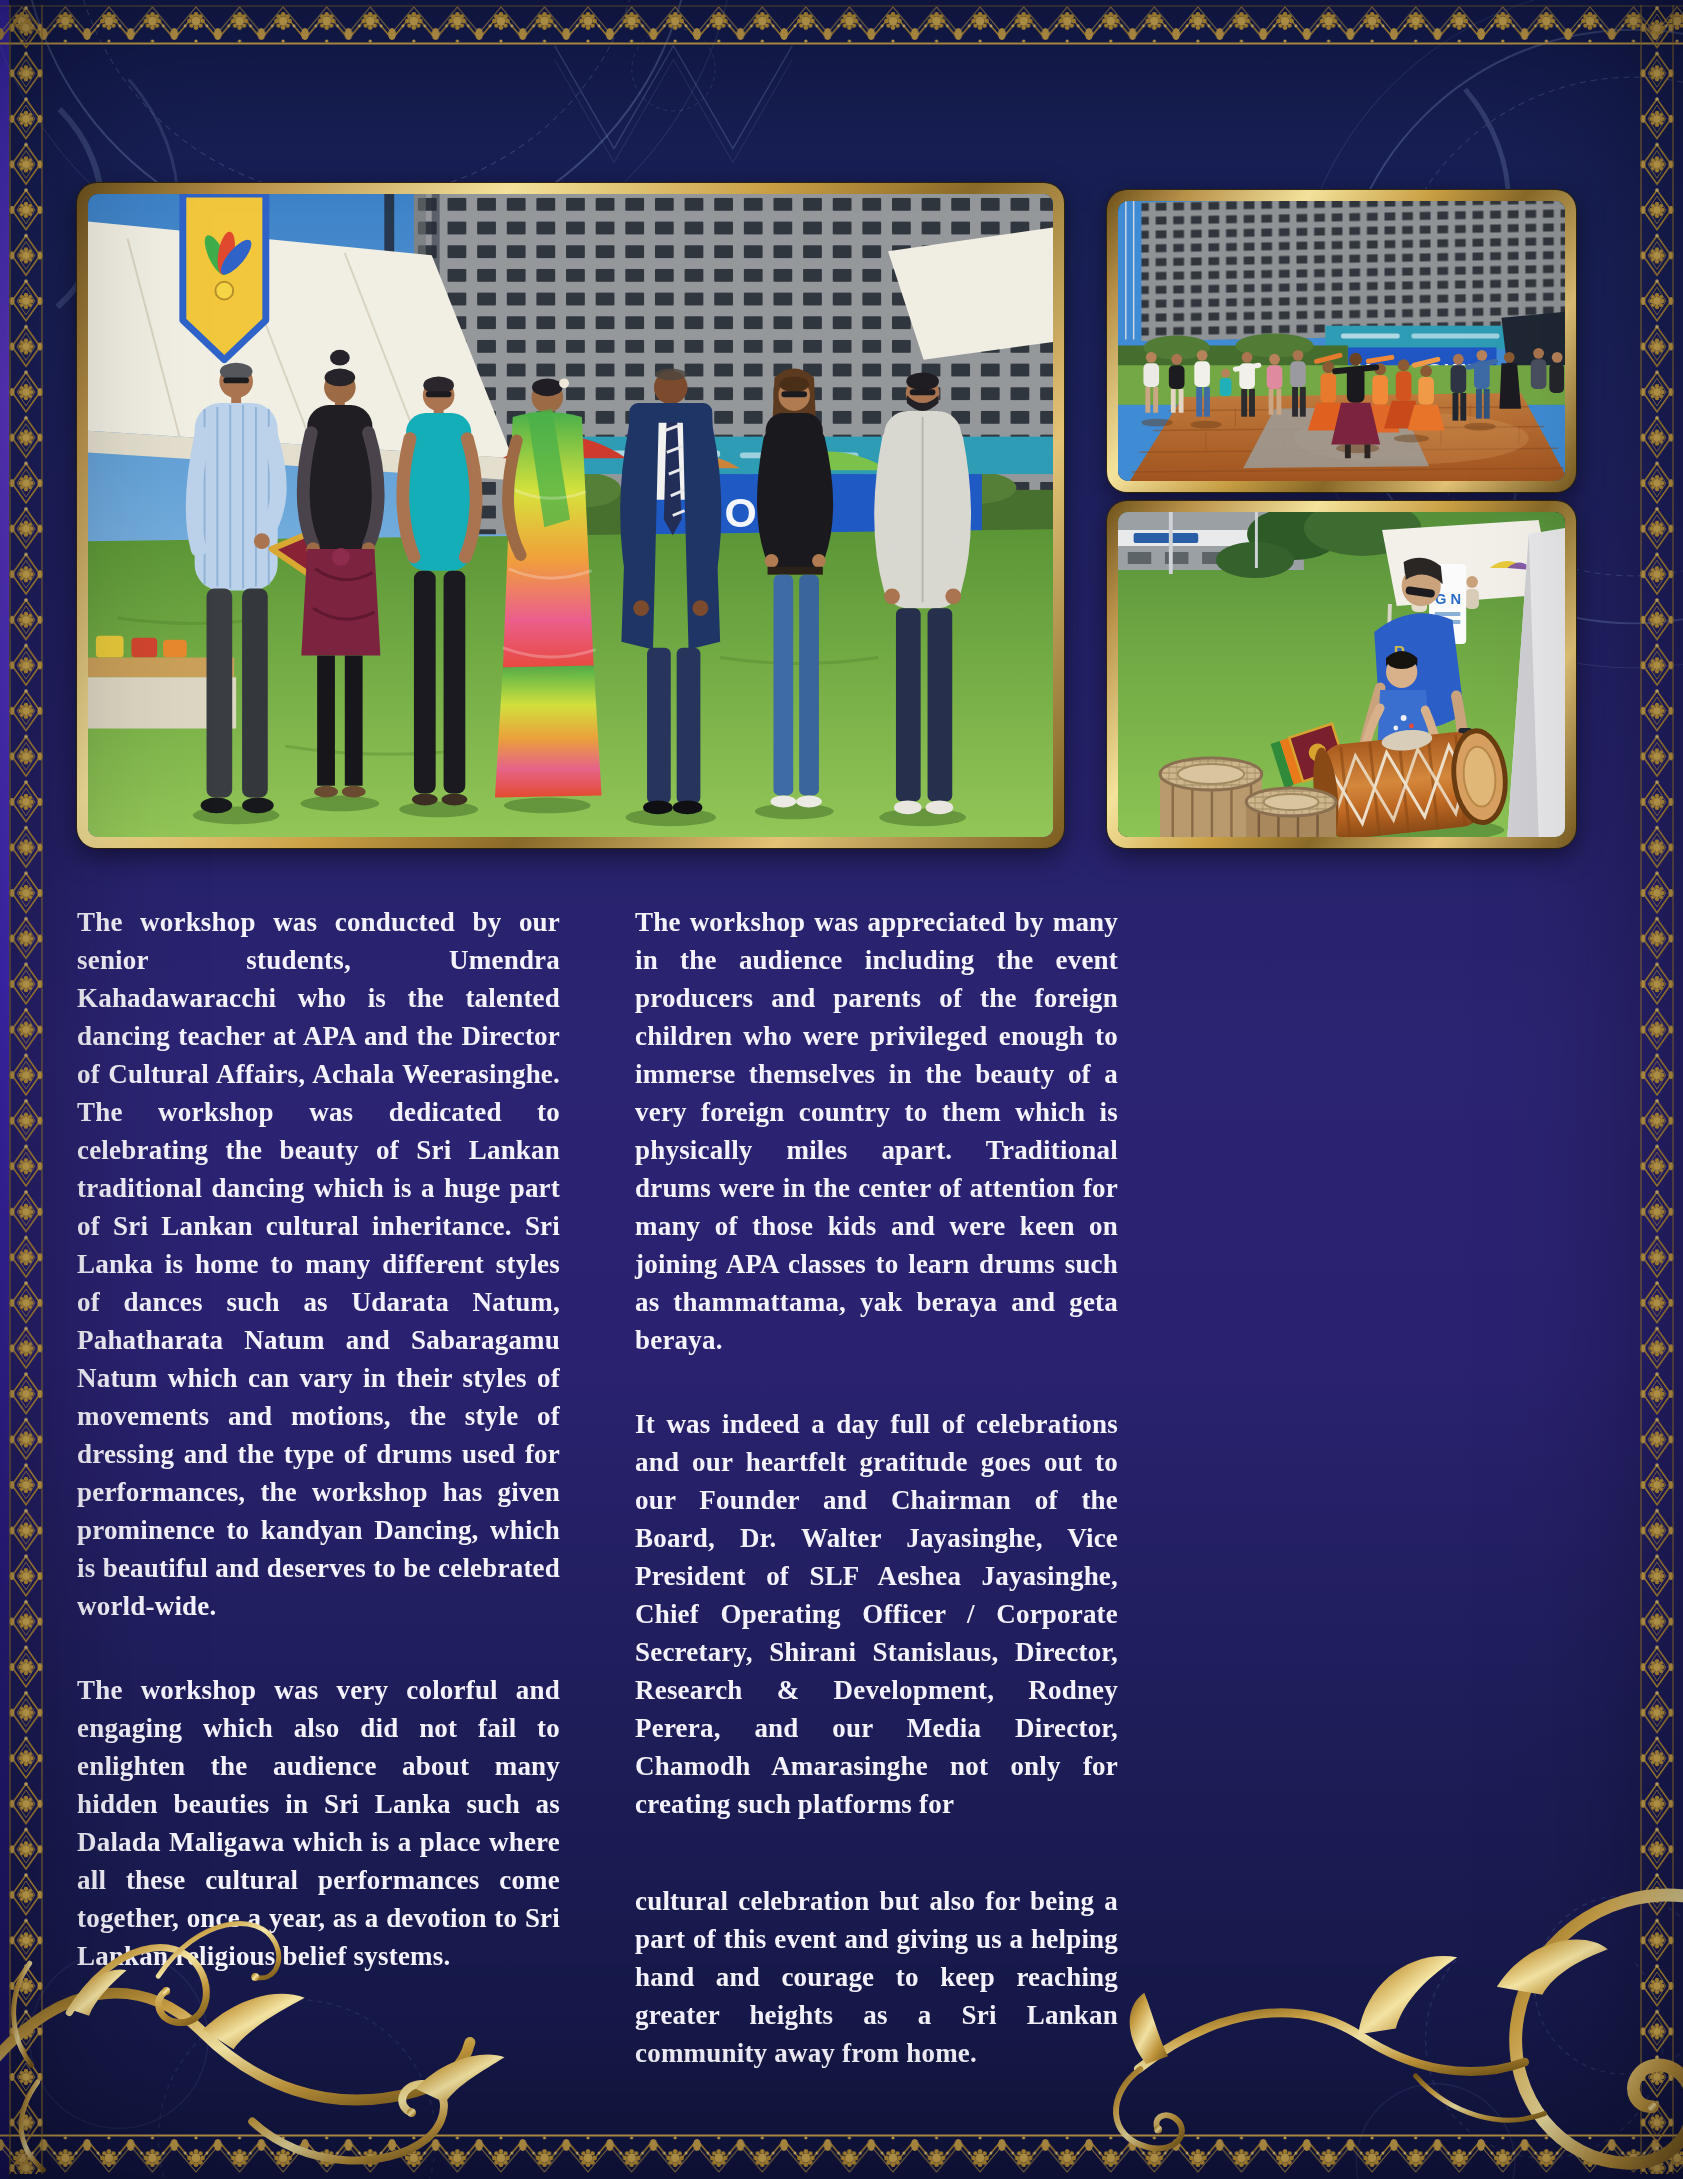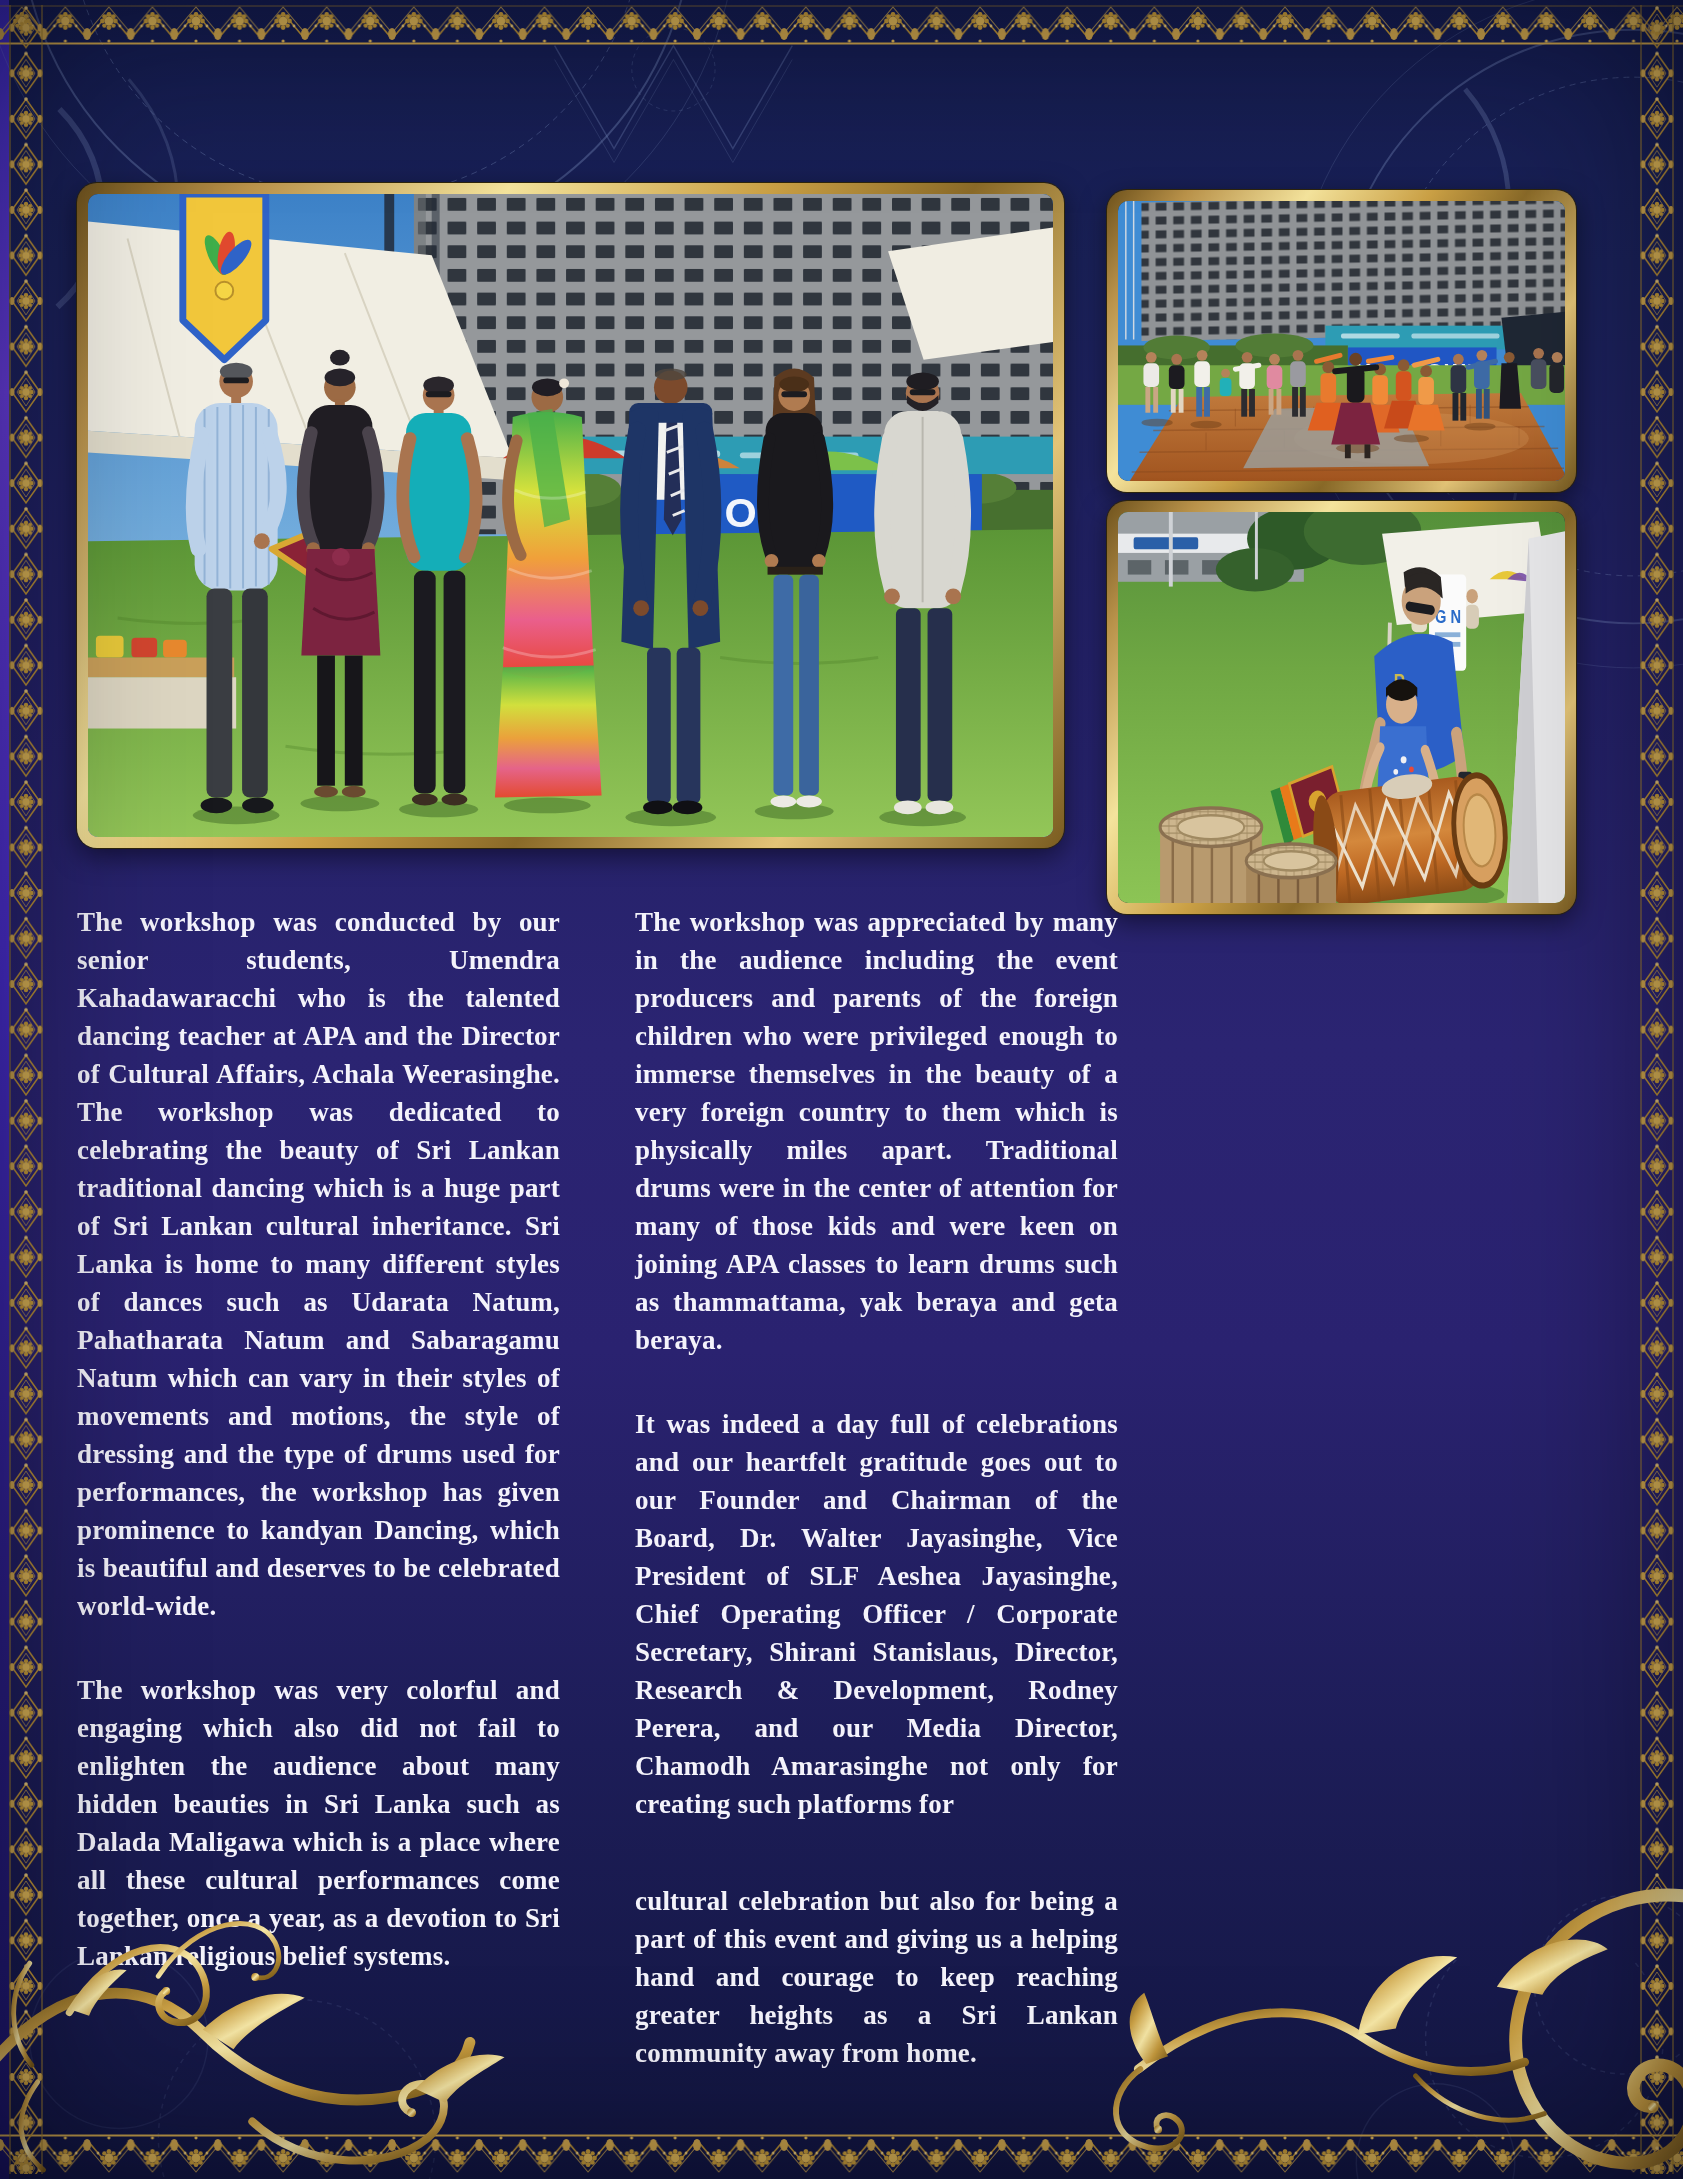--- a/index.html
+++ b/index.html
@@ -19,21 +19,21 @@
     background:linear-gradient(180deg,#3a2bb8,#6a3fe0 18%,#4a2fd0 45%,#2c1f86 75%,#1a1560);}
   .ornament{position:absolute;pointer-events:none;}
   
   .frame{position:absolute;box-sizing:border-box;border-radius:20px;padding:11px;
     background:linear-gradient(125deg,#6e521c 0%,#b9924a 12%,#f4e39c 30%,#caa045 48%,#8a6a28 62%,#e3c477 80%,#7a5c20 100%);
     box-shadow:0 0 0 1px #2e250c,0 8px 26px rgba(0,0,6,.5);}
   .frame-inner{width:100%;height:100%;border-radius:10px;overflow:hidden;background:#1c2440;}
   .frame-inner svg{display:block;width:100%;height:100%;}
   #frame-main{left:77px;top:183px;width:987px;height:665px;}
   #frame-dance{left:1107px;top:190px;width:469px;height:302px;}
-  #frame-drums{left:1107px;top:501px;width:469px;height:413px;}
+  #frame-drums{left:1107px;top:501px;width:469px;height:347px;}
   
   .article{position:absolute;left:77px;top:903px;width:1042px;display:flex;gap:75px;}
   .col{width:483px;color:#f4f3fb;font-size:27px;line-height:38px;font-weight:600;
     text-align:justify;letter-spacing:0.2px;}
   .col p{margin:0 0 46px 0;font-family:Liberation Serif, serif;}
   .col p.mb-lg{margin-bottom:59px;}
   .flourish{position:absolute;pointer-events:none;}
 </style>
 </head>
 <body>

